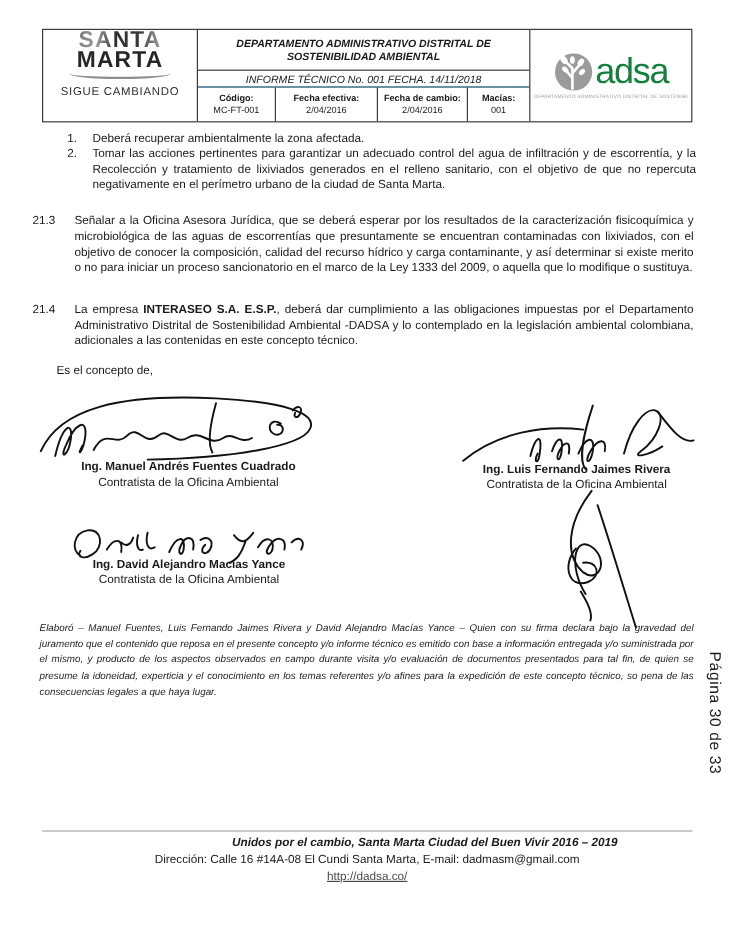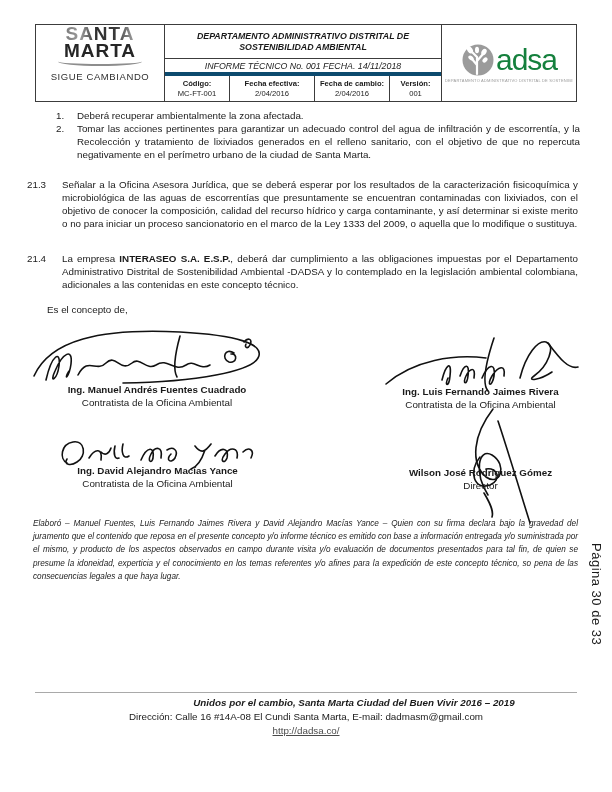--- a/index.html
+++ b/index.html
@@ -17,21 +17,21 @@
     background:linear-gradient(90deg,#7a7a7a 0%,#9e9e9e 22%,#2f2f2f 45%,#3a3a3a 72%,#a4a4a4 100%);
     -webkit-background-clip:text;background-clip:text;color:transparent;}
   .sm-line2{font-weight:bold;font-size:19px;letter-spacing:1px;line-height:17px;color:#262626;}
   .sm-swoosh{width:84px;height:7px;border-bottom:2.5px solid #8d8d8d;border-radius:50%;margin-top:-2px;}
   .sm-tagline{font-size:9.5px;color:#2e2e2e;letter-spacing:.6px;margin-top:5px;}
   .hdr-center{width:276px;display:flex;flex-direction:column;box-sizing:border-box;}
   .hdr-title{height:29px;display:flex;align-items:center;justify-content:center;text-align:center;
     font-weight:bold;font-style:italic;font-size:8.8px;line-height:10.5px;padding:2px 14px;box-sizing:content-box;}
   .hdr-sub{height:13px;border-top:1px solid #3c3c3c;display:flex;align-items:center;justify-content:center;
     font-style:italic;font-size:8.8px;}
-  .hdr-meta{flex:1;border-top:4px solid #0c4a6e;display:flex;}
+  .hdr-meta{flex:1;border-top:1px solid #0c4a6e;display:flex;}
   .hdr-meta .cell{display:flex;flex-direction:column;align-items:center;justify-content:center;
     font-size:7.6px;line-height:10px;box-sizing:border-box;text-align:center;}
   .hdr-meta .cell + .cell{border-left:1px solid #3c3c3c;}
   .hdr-meta .lbl{font-weight:bold;}
   .c-codigo{flex:0 0 64px;}.c-efectiva{flex:0 0 85px;}.c-cambio{flex:1;}.c-version{flex:0 0 52px;}
   .hdr-right{width:135px;border-left:1px solid #3c3c3c;display:flex;flex-direction:column;
     align-items:center;justify-content:center;box-sizing:border-box;}
   .dadsa-row{display:flex;align-items:center;}
   .dadsa-text{font-size:30px;color:#15803d;letter-spacing:-1px;line-height:30px;margin-left:1px;}
   .dadsa-caption{font-size:4px;color:#9b9b9b;white-space:nowrap;overflow:hidden;max-width:128px;
@@ -91,21 +91,21 @@
         </div>
         <div class="cell c-efectiva">
           <span class="lbl">Fecha efectiva:</span>
           <span>2/04/2016</span>
         </div>
         <div class="cell c-cambio">
           <span class="lbl">Fecha de cambio:</span>
           <span>2/04/2016</span>
         </div>
         <div class="cell c-version">
-          <span class="lbl">Versión:</span>
+          <span class="lbl">Macías:</span>
           <span>001</span>
         </div>
       </div>
     </div>
 
     <div class="hdr-right">
       <div class="dadsa-row">
         <svg width="34" height="34" viewBox="0 0 34 34">
           <circle cx="17" cy="17" r="15.5" fill="#9b9b9b"></circle>
           <path d="M16 31 L16 14 L10 8 M16 18 L22 11 M16 22 L11 16" stroke="#ffffff" stroke-width="2.2" fill="none" stroke-linecap="round"></path>
@@ -181,24 +181,20 @@
     <div class="sig-name">Ing. David Alejandro Macías Yance</div>
     <div>Contratista de la Oficina Ambiental</div>
   </div>
 
   <svg class="sig-svg" style="left:438px;top:407px;" width="100" height="118" viewBox="0 0 100 118">
     <path d="M 55 2 C 35 28, 32 56, 48 70 C 62 80, 70 58, 54 48 C 40 40, 36 66, 50 88"></path>
     <path d="M 42 50 C 30 64, 36 84, 52 78 C 64 73, 60 60, 48 62"></path>
     <path d="M 60 14 C 70 44, 82 84, 92 116"></path>
     <path d="M 46 86 C 52 96, 56 104, 54 110"></path>
   </svg>
-  <div class="sig-block" style="left:368px;top:467px;width:225px;">
-    <div class="sig-name">Wilson José Rodríguez Gómez</div>
-    <div>Director</div>
-  </div>
 
   <div class="abs disclaimer">Elaboró – Manuel Fuentes, Luis Fernando Jaimes Rivera y David Alejandro Macías Yance – Quien con su firma declara bajo la gravedad del juramento que el contenido que reposa en el presente concepto y/o informe técnico es emitido con base a información entregada y/o suministrada por el mismo, y producto de los aspectos observados en campo durante visita y/o evaluación de documentos presentados para tal fin, de quien se presume la idoneidad, experticia y el conocimiento en los temas referentes y/o afines para la expedición de este concepto técnico, so pena de las consecuencias legales a que haya lugar.</div>
 
   <div class="page-num">Página 30 de 33</div>
 
   <div class="foot-rule"></div>
   <div class="foot-line foot-slogan">Unidos por el cambio, Santa Marta Ciudad del Buen Vivir 2016 – 2019</div>
   <div class="foot-line foot-address">Dirección: Calle 16 #14A-08 El Cundi Santa Marta, E-mail: dadmasm@gmail.com</div>
   <div class="foot-line foot-url-wrap">
     <span class="foot-url">http://dadsa.co/</span>

